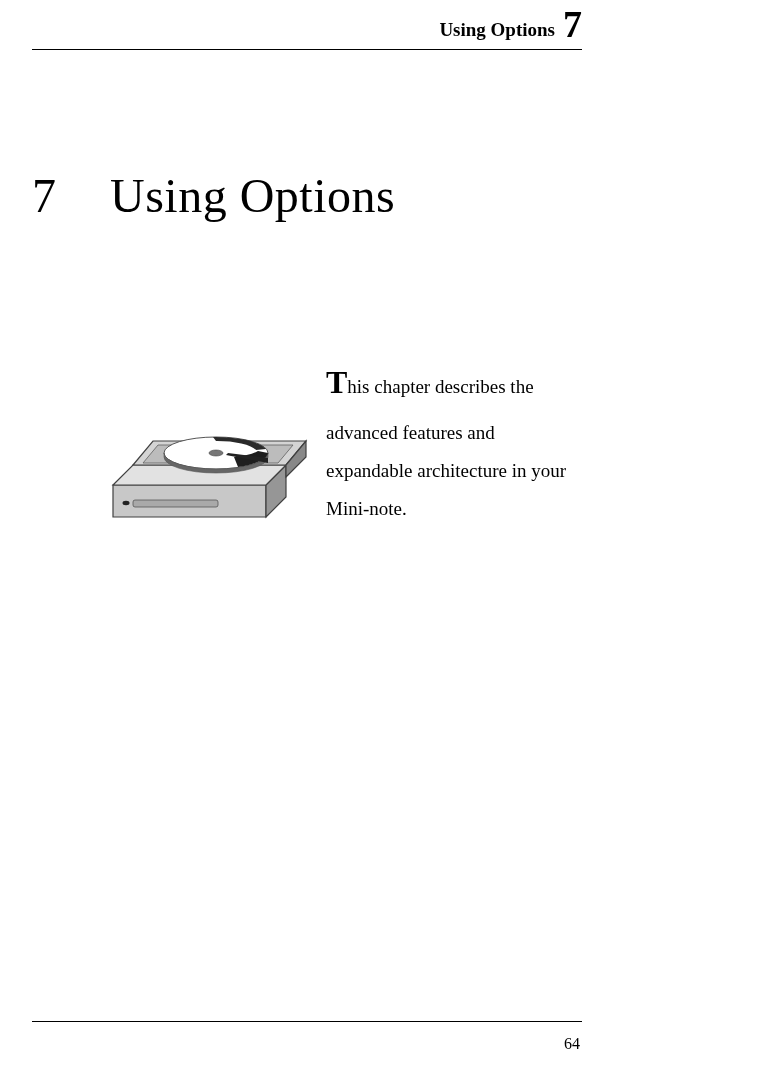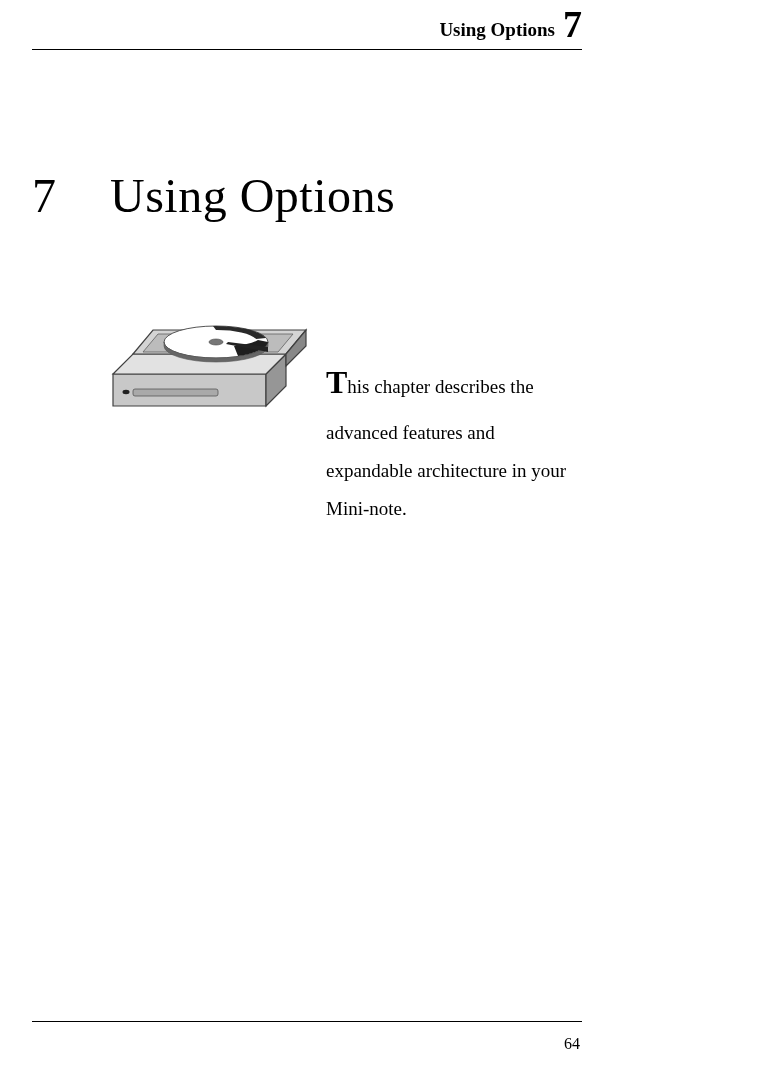--- a/index.html
+++ b/index.html
@@ -58,20 +58,21 @@
       font-size: 48px;
       font-weight: normal;
       letter-spacing: 0.5px;
     }
     .body-row {
       position: absolute;
       top: 302px;
       left: 108px;
       right: 20px;
       display: flex;
+      align-items: flex-end;
     }
     .illustration {
       width: 200px;
       height: 115px;
       flex-shrink: 0;
       margin-right: 18px;
     }
     .intro-text {
       font-size: 19px;
       line-height: 2.0;

